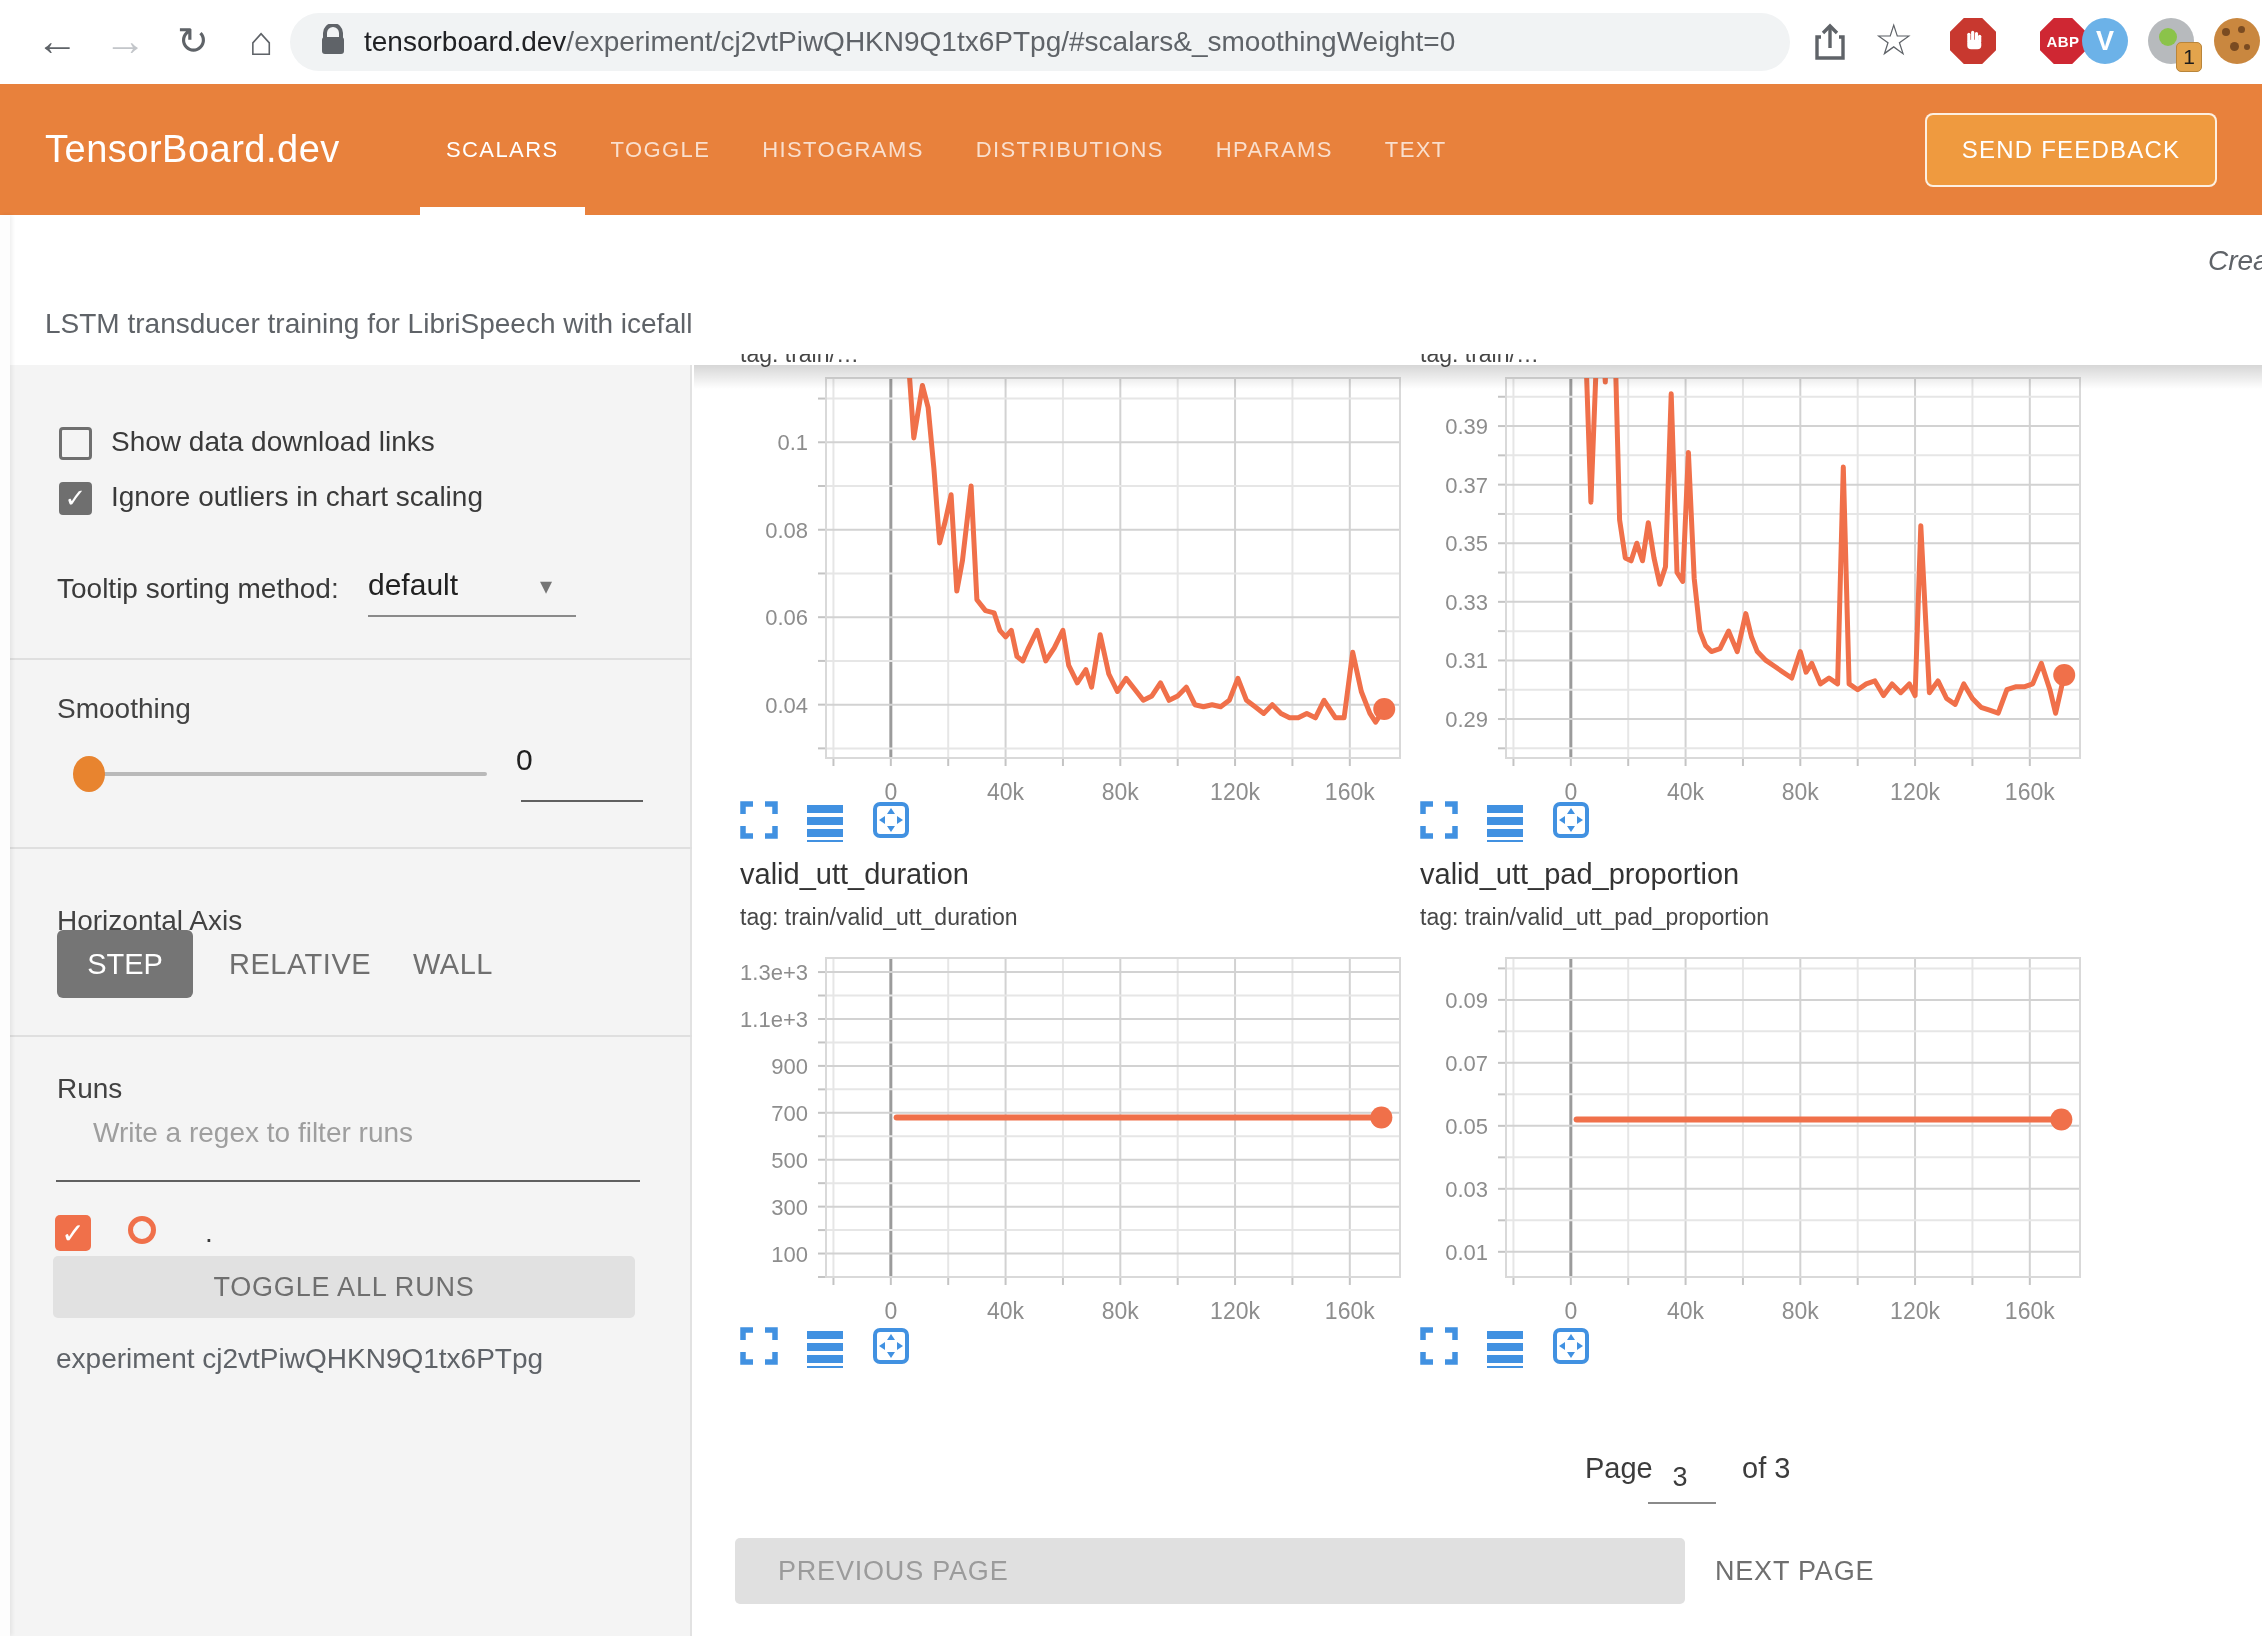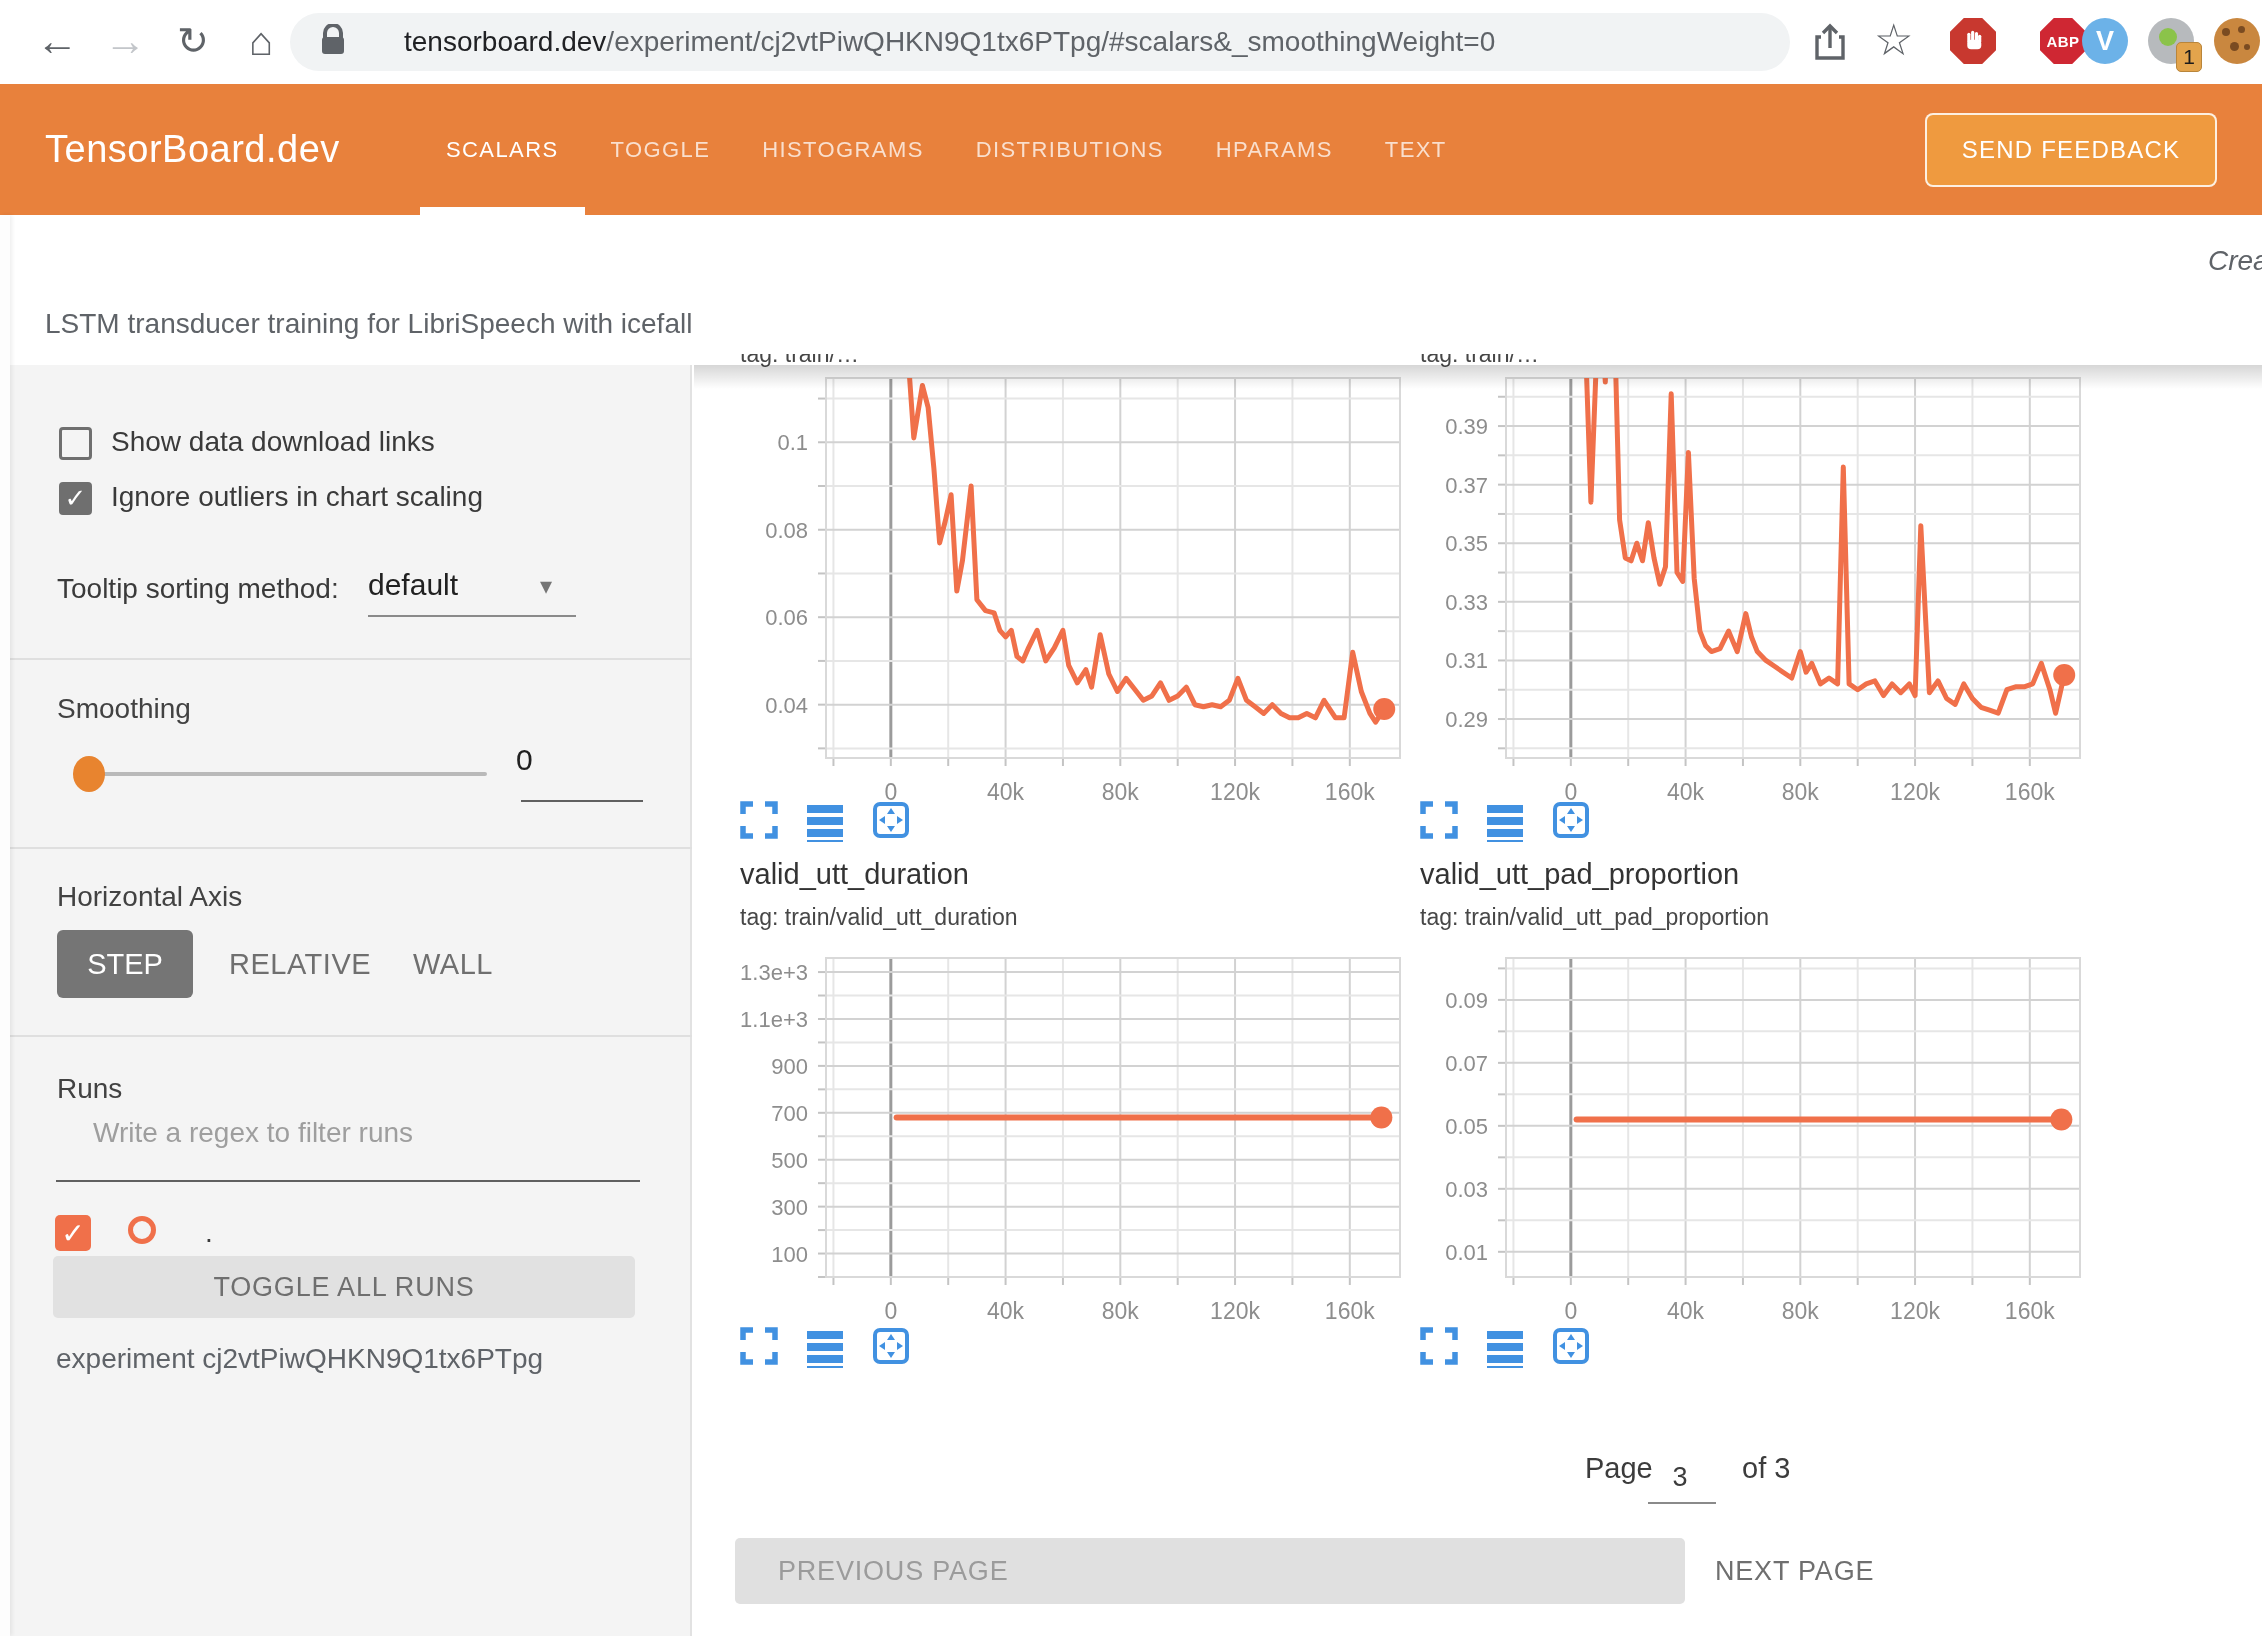--- a/index.html
+++ b/index.html
@@ -5,21 +5,21 @@
   * { margin:0; padding:0; box-sizing:border-box; }
   html,body { background:#fff; }
   body { font-family:"Liberation Sans", sans-serif; }
   .screen { position:relative; width:2262px; height:1636px; overflow:hidden; background:#fff; }
 
   
   .chrome { position:absolute; left:0; top:0; width:2262px; height:84px; background:#ffffff; }
   .nav-ico { position:absolute; top:12px; width:58px; height:58px; display:flex; align-items:center; justify-content:center;
              font-size:42px; color:#5f6368; }
   .url-pill { position:absolute; left:290px; top:13px; width:1500px; height:58px; background:#f1f3f4; border-radius:29px;
-              display:flex; align-items:center;gap:40px; }
+              display:flex; align-items:center; }
   .lock-ico { margin-left:30px; }
   .url-text { margin-left:18px; font-size:28px; color:#202124; white-space:nowrap; overflow:hidden; }
   .url-text .path { color:#5f6368; }
   .chrome-right-ico { position:absolute; top:20px; color:#5f6368; }
   .ext { position:absolute; top:18px; width:46px; height:46px; }
   .ext .octagon { width:46px; height:46px; clip-path:polygon(30% 0,70% 0,100% 30%,100% 70%,70% 100%,30% 100%,0 70%,0 30%);
                   display:flex; align-items:center; justify-content:center; }
   .badge { position:absolute; right:-8px; bottom:-8px; width:26px; height:30px; background:#e3a44c; border-radius:5px;
            color:#1b1b1b; font-size:21px; display:flex; align-items:center; justify-content:center; border:1px solid #b9853a;}
 
@@ -184,21 +184,21 @@
     <div class="sb-divider" style="top:293px;"></div>
 
     <div class="sb-head" style="left:57px;top:328px;">Smoothing</div>
     <div class="slider-track" style="left:89px;top:407px;width:398px;"></div>
     <div class="slider-thumb" style="left:73px;top:391px;"></div>
     <div class="dd-value" style="left:516px;top:378px;">0</div>
     <div class="underline" style="left:521px;top:435px;width:122px;"></div>
 
     <div class="sb-divider" style="top:482px;"></div>
 
-    <div class="sb-head" style="left:57px;top:516px;">Horizontal Axis</div>
+    <div class="sb-head" style="left:57px;top:540px;">Horizontal Axis</div>
     <div class="axis-btn-active" style="left:57px;top:565px;width:136px;height:68px;">STEP</div>
     <div class="axis-btn" style="left:229px;top:583px;">RELATIVE</div>
     <div class="axis-btn" style="left:413px;top:583px;">WALL</div>
 
     <div class="sb-divider" style="top:670px;"></div>
 
     <div class="sb-head" style="left:57px;top:708px;">Runs</div>
     <div class="regex-ph" style="left:57px;top:752px;margin-left:36px;">Write a regex to filter runs</div>
     <div class="underline" style="left:56px;top:815px;width:584px;"></div>
 

